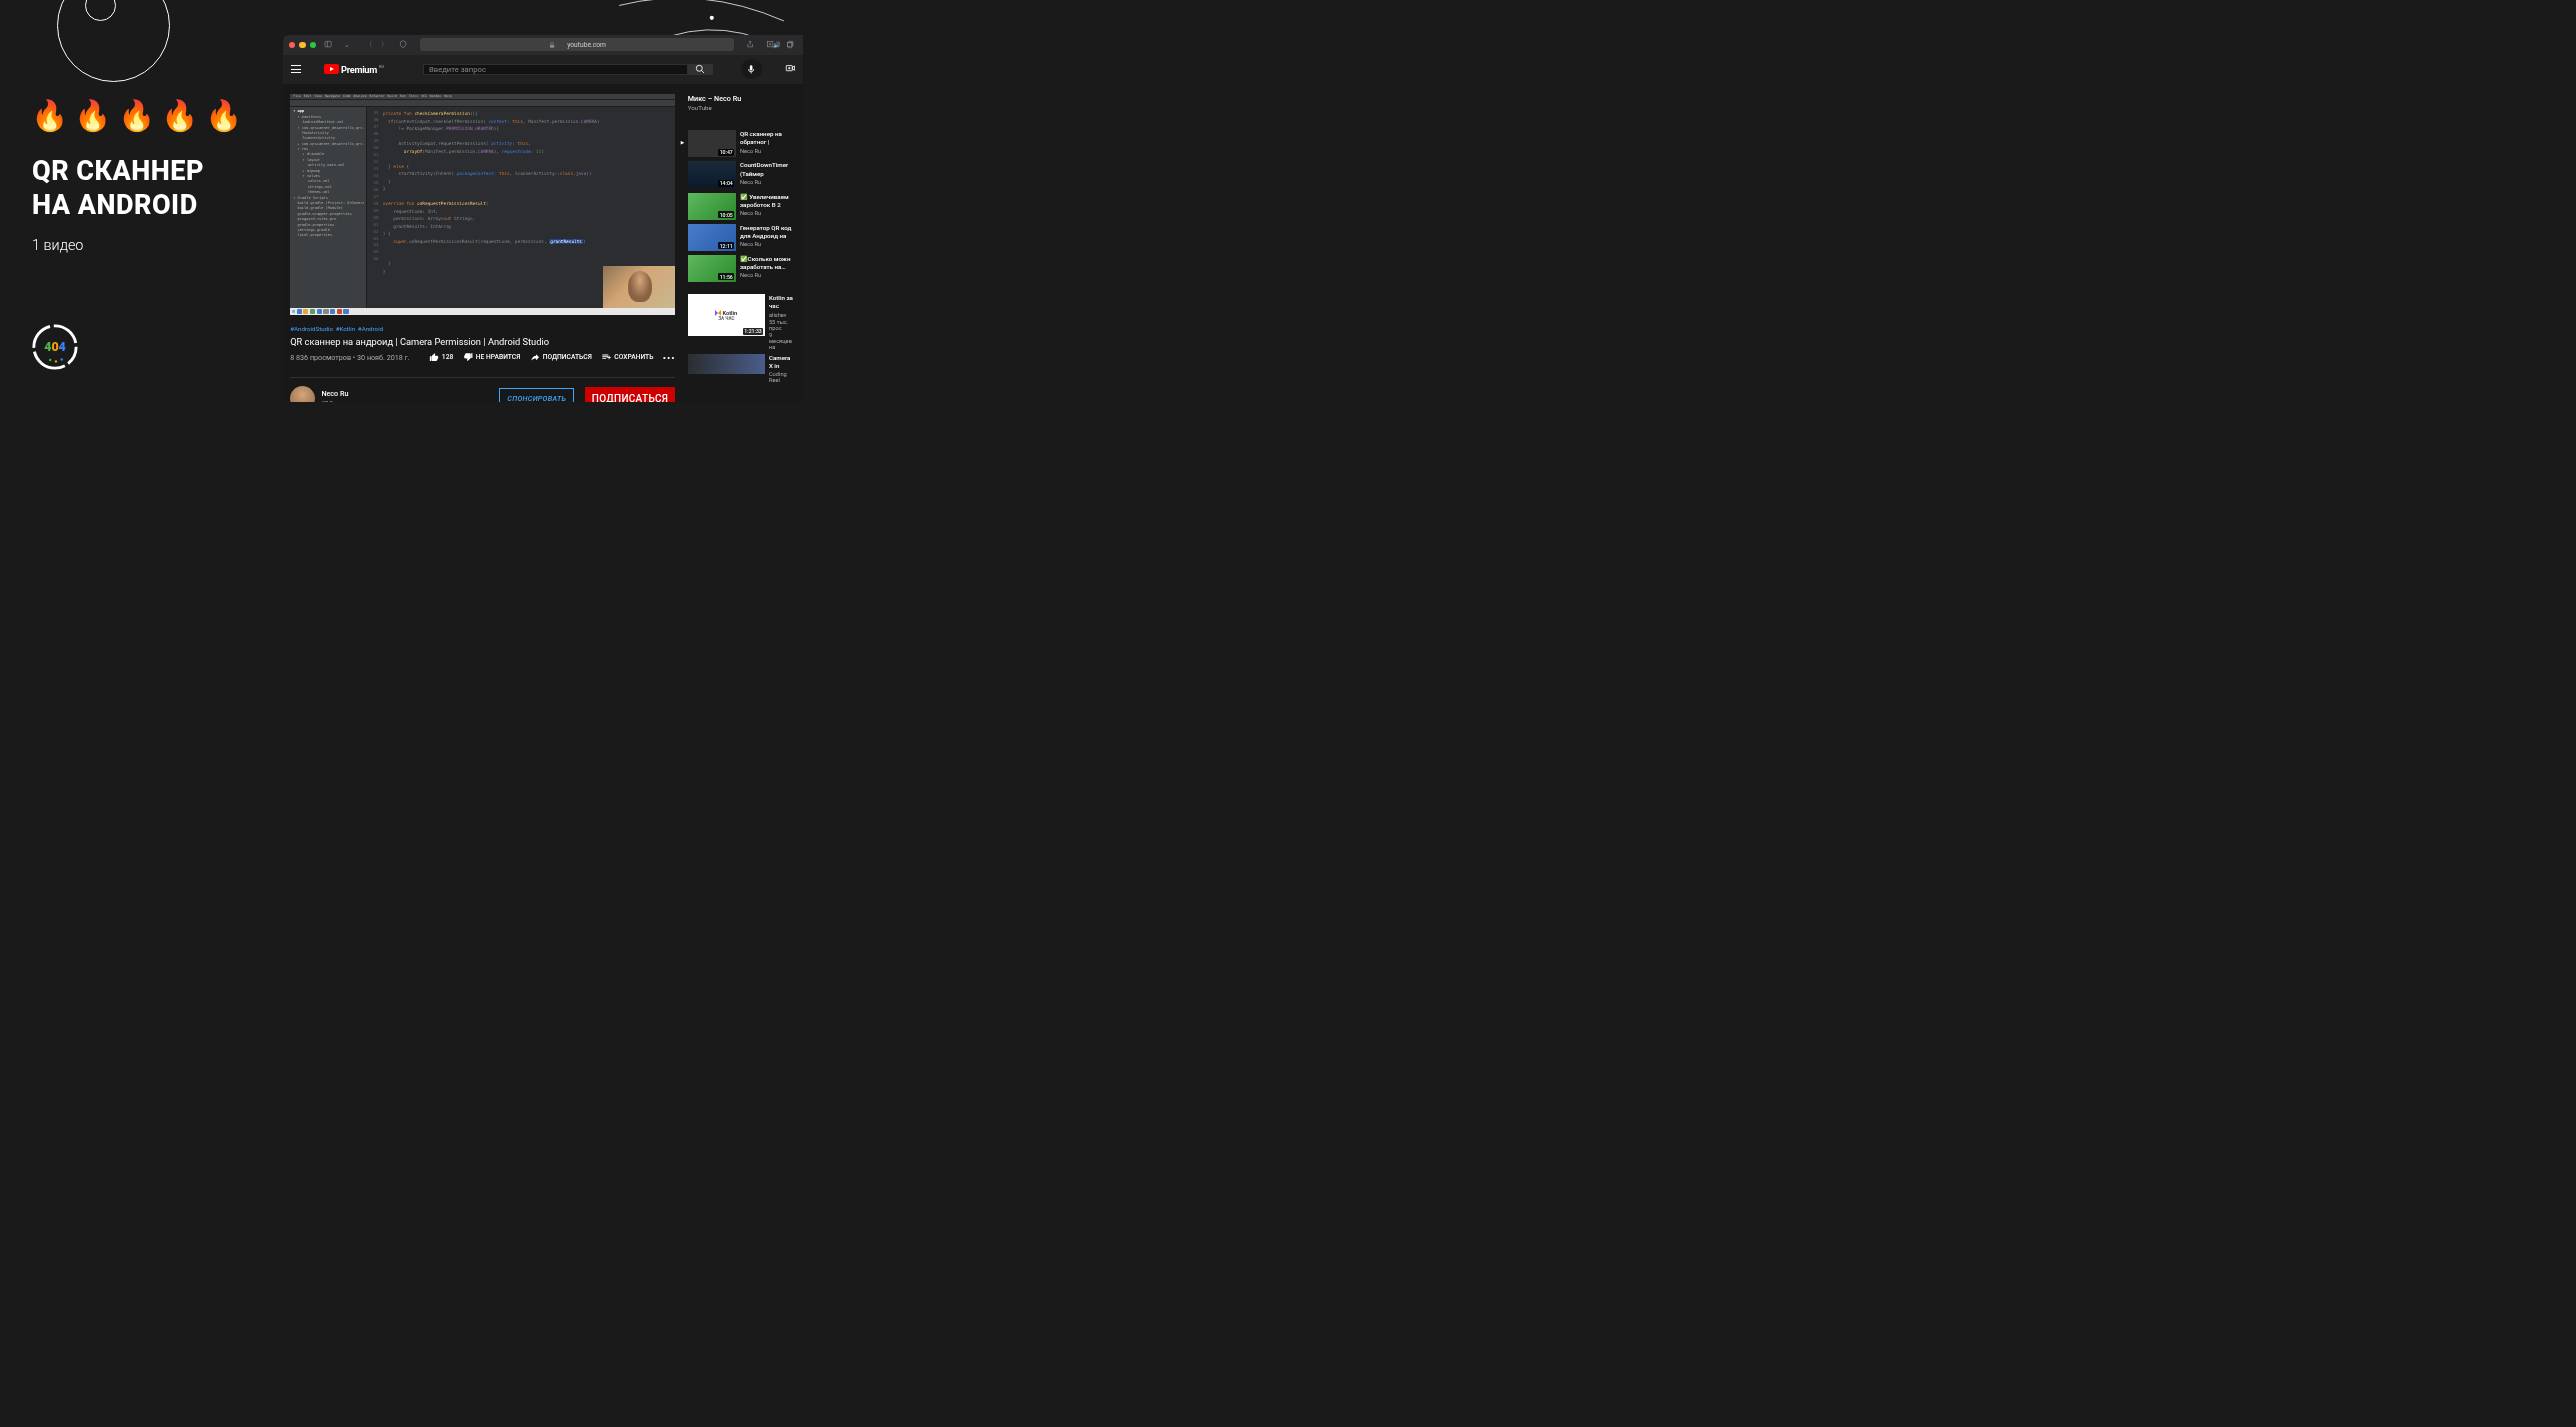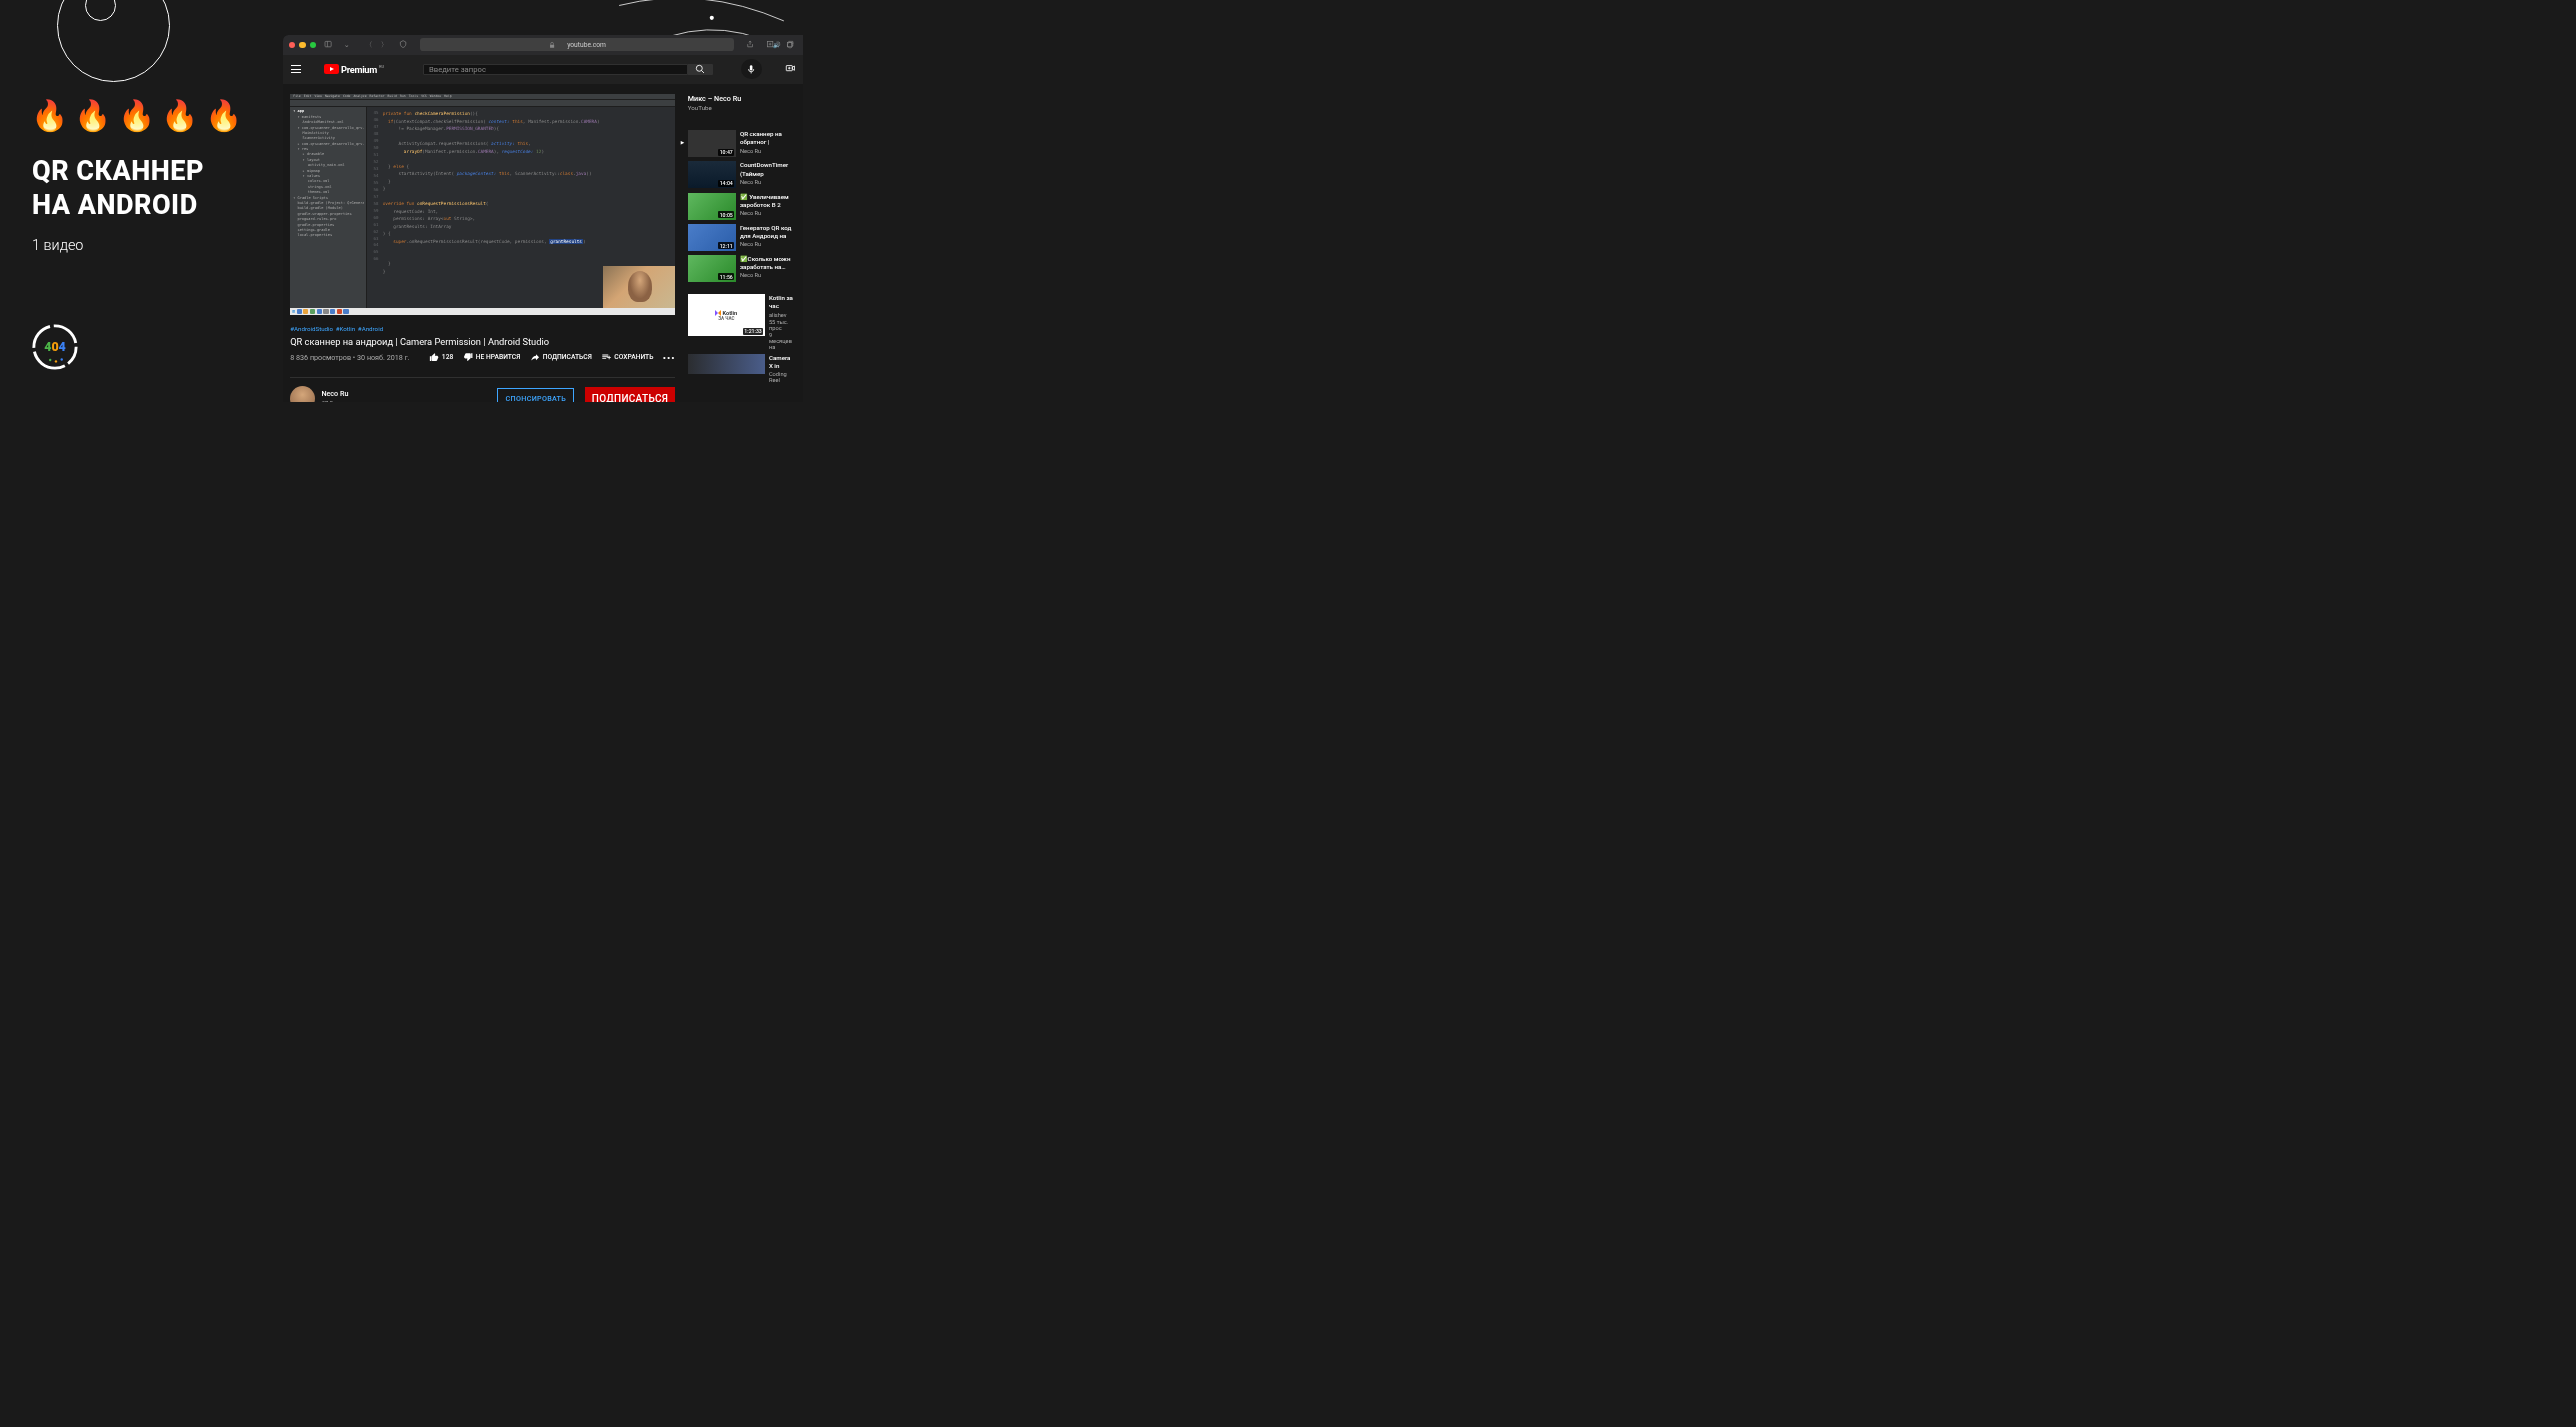--- a/index.html
+++ b/index.html
@@ -209,21 +209,21 @@
 .video-views { flex-shrink: 0; }
 .actions { display: flex; align-items: center; gap: 9.3px; margin-left: auto; color: #fff; font-size: 6.7px; font-weight: 500; }
 .action-btn { display: flex; align-items: center; gap: 3px; cursor: pointer; }
 .action-dots { font-size: 9.3px; letter-spacing: 1px; cursor: pointer; }
 
 .channel-row { display: flex; align-items: center; margin-top: 14.4px; padding-top: 7.2px; border-top: 0.5px solid #303030; gap: 6.2px; }
 .avatar { width: 25px; height: 25px; border-radius: 50%; background: radial-gradient(circle at 50% 35%, #d4a67a 0%, #8b6244 100%); }
 .channel-info { flex: 1; }
 .channel-name { font-size: 7.2px; font-weight: 500; }
 .channel-subs { font-size: 6.2px; color: #aaa; margin-top: 1px; }
-.sponsor-btn { border: 0.5px solid #3ea6ff; color: #3ea6ff; padding: 4.6px 7.2px; font-size: 7.2px; font-weight: 500; letter-spacing: 0.3px; cursor: pointer; }
+.sponsor-btn { border: 0.5px solid #3ea6ff; color: #3ea6ff; padding: 4.6px 7.2px; font-size: 7.2px; font-weight: 500; letter-spacing: 0.3px; cursor: pointer; font-style: italic; }
 .subscribe-btn { background: #cc0000; color: #fff; padding: 5.2px 7.2px; font-size: 10px; font-weight: 500; letter-spacing: 0.3px; margin-left: 4.1px; cursor: pointer; }
 
 
 .side-col { width: 108px; flex-shrink: 0; }
 .mix-title { font-size: 7.2px; font-weight: 500; }
 .mix-sub { font-size: 6.2px; color: #aaa; margin-top: 1px; }
 .playlist { margin-top: 18.5px; }
 .pl-item { display: flex; gap: 4.1px; margin-bottom: 4.1px; position: relative; cursor: pointer; }
 .pl-thumb { width: 48px; height: 27px; background: #333; position: relative; flex-shrink: 0; }
 .pl-thumb.cd { background: linear-gradient(180deg,#1a2a3a,#0a1a2a); }

